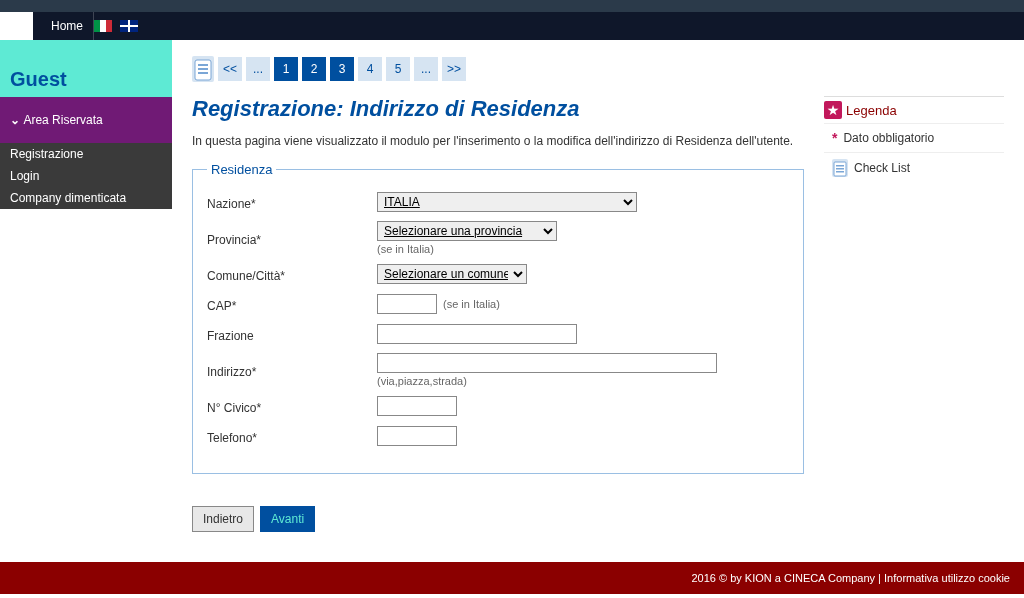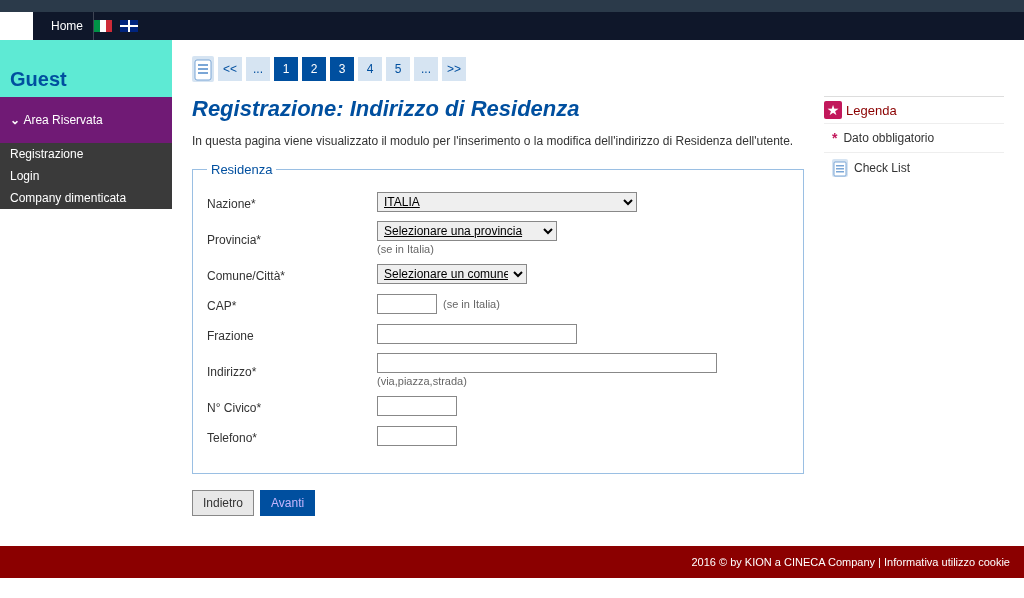--- a/index.html
+++ b/index.html
@@ -52,24 +52,24 @@
   .sel-provincia { width: 180px; }
   .sel-comune { width: 150px; }
   .inp-small { width: 60px; }
   .inp-med { width: 200px; }
   .inp-wide { width: 340px; }
   .inp-civico { width: 80px; }
 
   .radio-group { display: flex; gap: 10px; align-items: center; font-size: 12px; }
   .radio-group label { display: flex; align-items: center; gap: 2px; }
 
-  .btn-row { margin-top: 16px; display: flex; gap: 6px; }
+  .btn-row { margin-top: 32px; display: flex; gap: 6px; }
   .btn { font-size: 12px; padding: 5px 10px; border: 1px solid #888; cursor: pointer; }
   .btn-back { background: #e8e8e8; color: #333; }
-  .btn-next { background: #004f9f; color: #c4b5fd; border-color: #004f9f; text-align: center; }
+  .btn-next { background: #004f9f; color: #5eead4; border-color: #004f9f; text-align: center; }
 
   .legend-box { border-top: 1px solid #ddd; }
   .legend-title { display: flex; align-items: center; gap: 4px; padding: 4px 0; }
   .legend-title .star { width:18px; height:18px; background:#c2185b; color:#fff; display:flex; align-items:center; justify-content:center; font-size:14px; border-radius:2px; }
   .legend-title span.txt { color: #8b0000; font-weight: normal; font-size: 13px; }
   .legend-item { display: flex; align-items: center; gap: 6px; padding: 6px 0 6px 8px; font-size: 12px; color: #333; border-top: 1px solid #eee; }
   .legend-item .req { color: #c2185b; font-weight: bold; font-size: 14px; }
   .legend-item .clip { width:16px; height:18px; background:#d6e4f2; border-radius:2px; }
 
   .footer { background: #8b0000; color: #fff; font-size: 11px; text-align: right; padding: 10px 14px; }

